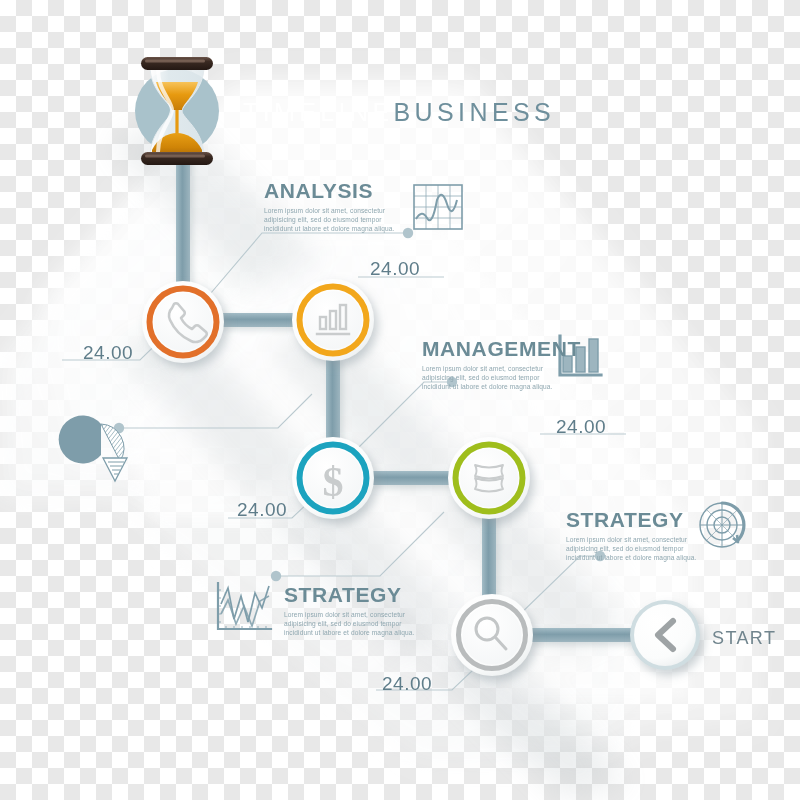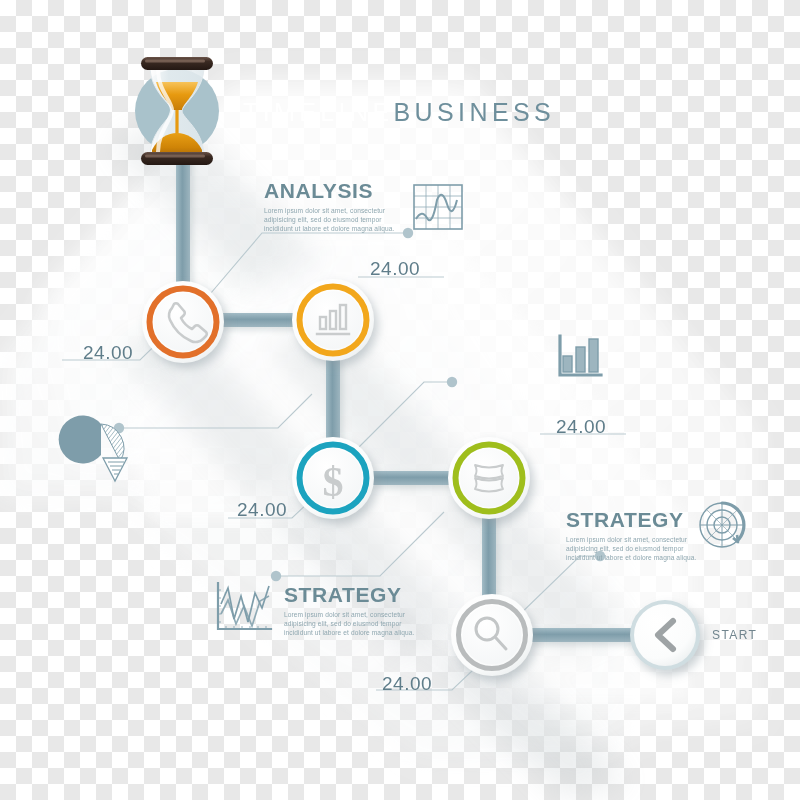--- a/index.html
+++ b/index.html
@@ -37,21 +37,21 @@
     font-size:6.6px;line-height:1.38;color:#8fa7b0;
     width:133px;margin-top:5px;letter-spacing:.1px;
   }
   .val{
     position:absolute;
     font-size:19px;color:#5f7d8a;letter-spacing:.5px;
     font-family:Liberation Sans, sans-serif;
   }
   .start-label{
     position:absolute;
-    font-size:12px;color:#71858e;letter-spacing:1.4px;text-align:center;
+    font-size:18px;color:#71858e;letter-spacing:1.4px;text-align:center;
   }
   .title-wrap{position:absolute;left:243px;top:98px;white-space:nowrap;}
   .title-a{
     font-size:25px;letter-spacing:4.4px;color:#ffffff;
     font-weight:400;
   }
   .title-b{
     font-size:25px;letter-spacing:4.4px;color:#6e8f9c;
     font-weight:400;
   }
@@ -338,20 +338,24 @@
 
   <div class="title-wrap">
     <span class="title-a">TIMELINE</span><span class="title-b">BUSINESS</span>
   </div>
 
   <div class="label-block" style="left:264px;top:180px;">
     <div class="sec-title">ANALYSIS</div>
     <div class="sec-body">Lorem ipsum dolor sit amet, consectetur adipisicing elit, sed do eiusmod tempor incididunt ut labore et dolore magna aliqua.</div>
   </div>
 
+  <div class="label-block" style="left:422px;top:338px;">
+    <div class="sec-title">MANAGEMENT</div>
+    <div class="sec-body">Lorem ipsum dolor sit amet, consectetur adipisicing elit, sed do eiusmod tempor incididunt ut labore et dolore magna aliqua.</div>
+  </div>
 
 
   <div class="label-block" style="left:566px;top:509px;">
     <div class="sec-title">STRATEGY</div>
     <div class="sec-body">Lorem ipsum dolor sit amet, consectetur adipisicing elit, sed do eiusmod tempor incididunt ut labore et dolore magna aliqua.</div>
   </div>
 
   <div class="label-block" style="left:284px;top:584px;">
     <div class="sec-title">STRATEGY</div>
     <div class="sec-body">Lorem ipsum dolor sit amet, consectetur adipisicing elit, sed do eiusmod tempor incididunt ut labore et dolore magna aliqua.</div>

